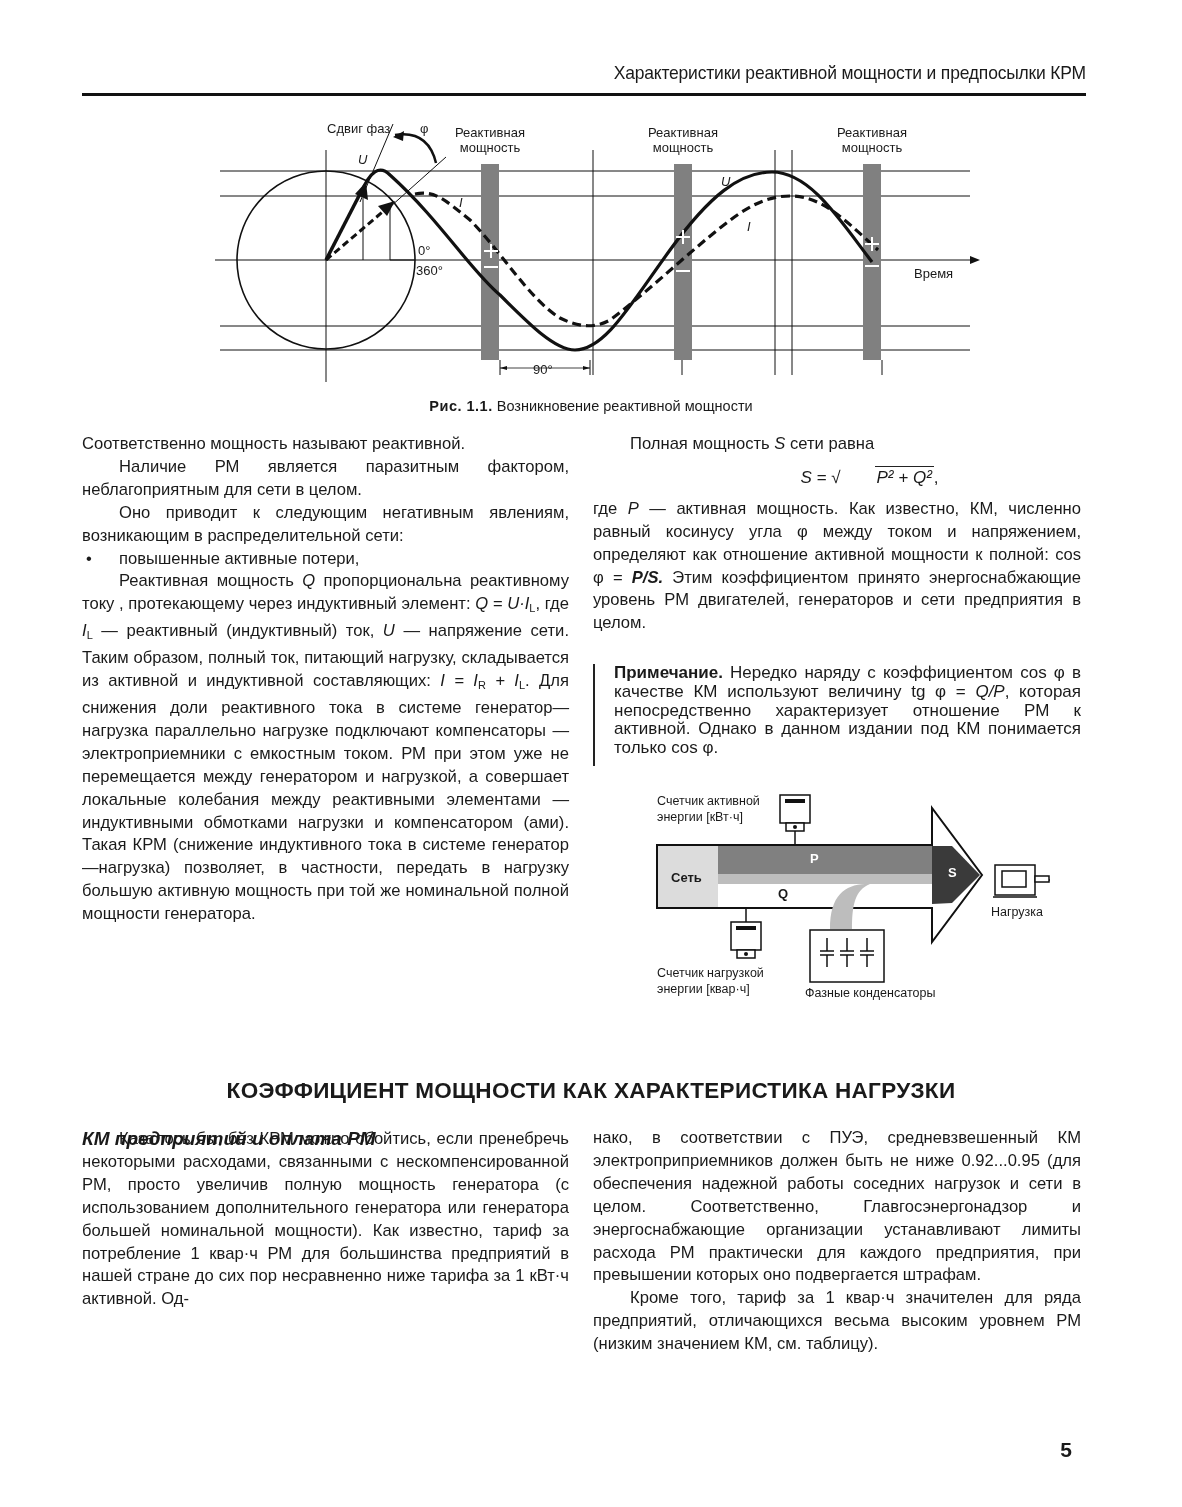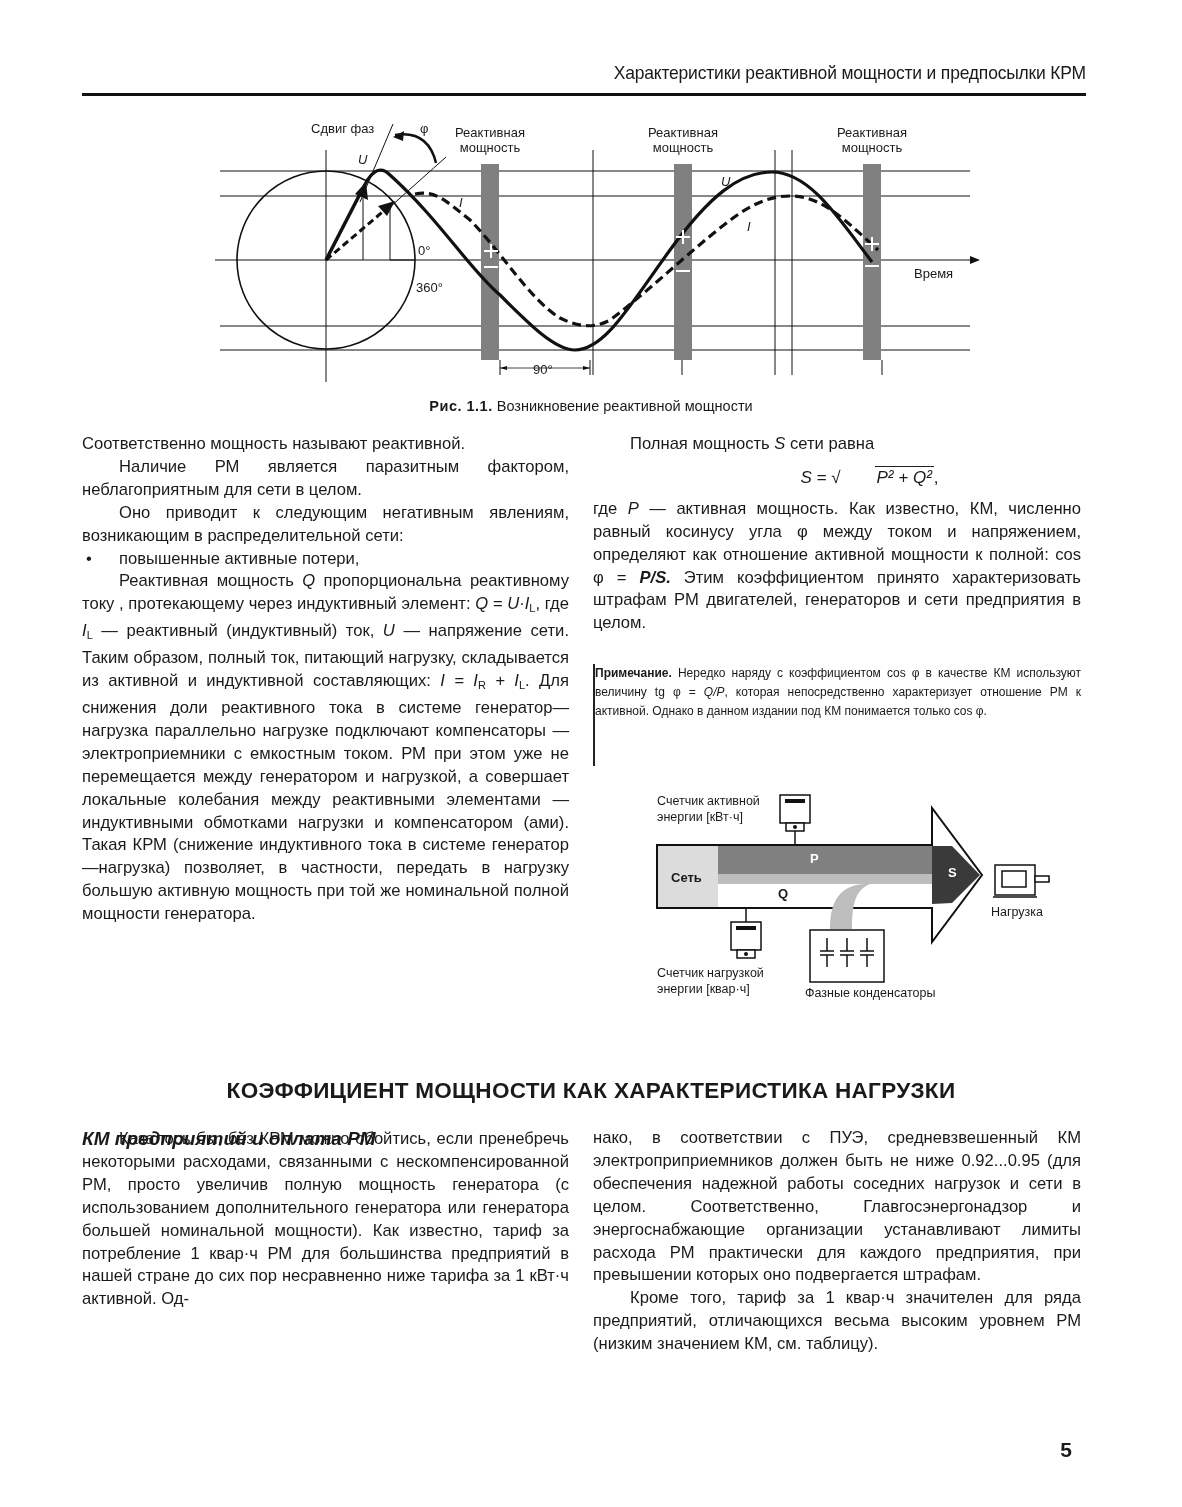--- a/index.html
+++ b/index.html
@@ -14,21 +14,21 @@
   .col { position:absolute; font-size:16.6px; line-height:22.9px; text-align:justify; }
   .col p { margin:0; }
   .ind { text-indent:37px; }
   .bullets { margin:0; padding:0; list-style:none; }
   .bullets li { padding-left:23px; position:relative; }
   .bullets li::before { content:"•"; position:absolute; left:23px; margin-left:-19px; }
   .bullets li span { padding-left:14px; }
   .formula { text-align:center; font-style:italic; font-size:17px; margin:10px 0 8px 65px; }
   .formula .rad { display:inline-block; border-top:1.3px solid #222; padding:0 2px; font-style:italic;margin-left:34px; }
   .note { position:absolute; left:593px; top:664px; width:488px; border-left:2px solid #222;
-          font-size:12px; line-height:18.8px; text-align:justify; height:102px; box-sizing:border-box; }
+          padding-left:19px; font-size:17px; line-height:18.8px; text-align:justify; height:102px; box-sizing:border-box; }
   .note b { font-weight:bold; }
   .fig2 { position:absolute; left:640px; top:775px; width:440px; height:240px; }
   .section-title { position:absolute; left:0; right:0; top:1068px; text-align:center; font-weight:bold;
           font-size:22.5px; letter-spacing:0.3px;margin-top:10px; }
   .subsection { position:absolute; left:82px; top:1128px; font-weight:bold; font-style:italic; font-size:19px; }
   .page-num { position:absolute; right:110px; top:1438px; font-weight:bold; font-size:21px; }
   sub { font-size:11px; vertical-align:-3px; }
   i { font-style:italic; }
 </style>
 </head>
@@ -91,28 +91,28 @@
       <line x1="476" y1="161" x2="490" y2="161"></line>
       <line x1="665" y1="134" x2="679" y2="134"></line>
         <line x1="672" y1="127" x2="672" y2="141"></line>
       <line x1="665" y1="156" x2="679" y2="156"></line>
     </g>
 
     <line x1="300" y1="258" x2="390" y2="258" stroke="#111" stroke-width="0.8"></line>
     <polygon points="300,258 307,256 307,260" fill="#111"></polygon>
     <polygon points="390,258 383,256 383,260" fill="#111"></polygon>
   </svg>
-  <span style="position:absolute;left:111px;top:11px;font-size:13px;">Сдвиг фаз</span>
+  <span style="position:absolute;left:127px;top:11px;font-size:13px;">Сдвиг фаз</span>
   <span style="position:absolute;left:220px;top:11px;font-size:13px;">φ</span>
   <span style="position:absolute;left:158px;top:42px;font-size:13px;font-style:italic;">U</span>
   <span style="position:absolute;left:259px;top:85px;font-size:13px;font-style:italic;">I</span>
   <span style="position:absolute;left:521px;top:64px;font-size:13px;font-style:italic;">U</span>
   <span style="position:absolute;left:547px;top:109px;font-size:13px;font-style:italic;">I</span>
   <span style="position:absolute;left:218px;top:133px;font-size:13px;">0°</span>
-  <span style="position:absolute;left:216px;top:170px;font-size:13px;">360°</span>
+  <span style="position:absolute;left:216px;top:153px;font-size:13px;">360°</span>
   <span style="position:absolute;left:333px;top:252px;font-size:13px;">90°</span>
   <span style="position:absolute;left:714px;top:156px;font-size:13px;">Время</span>
   <div style="position:absolute;left:250px;top:15px;width:80px;text-align:center;font-size:13px;line-height:15px;">
     <div>Реактивная</div>
       <div>мощность</div>
   </div>
   <div style="position:absolute;left:443px;top:15px;width:80px;text-align:center;font-size:13px;line-height:15px;">
     <div>Реактивная</div>
       <div>мощность</div>
   </div>
@@ -131,21 +131,21 @@
   <p class="ind">Оно приводит к следующим негативным явлениям, возникающим в распределительной сети:</p>
   <ul class="bullets">
     <li><span>повышенные активные потери,</span></li>
   </ul>
   <p class="ind"><span>Реактивная мощность </span><i>Q</i><span> пропорциональна реактивному току , протекающему через индуктивный элемент: </span><i>Q = U·I</i><sub>L</sub><span>, где </span><i>I</i><sub>L</sub><span> — реактивный (индуктивный) ток, </span><i>U</i><span> — напряжение сети. Таким образом, полный ток, питающий нагрузку, складывается из активной и индуктивной составляющих: </span><i>I = I</i><sub>R</sub><i> + I</i><sub>L</sub><span>. Для снижения доли реактивного тока в системе генератор—нагрузка параллельно нагрузке подключают компенсаторы — электроприемники с емкостным током. РМ при этом уже не перемещается между генератором и нагрузкой, а совершает локальные колебания между реактивными элементами — индуктивными обмотками нагрузки и компенсатором (ами). Такая КРМ (снижение индуктивного тока в системе генератор—нагрузка) позволяет, в частности, передать в нагрузку большую активную мощность при той же номинальной полной мощности генератора.</span></p>
 </div>
 
 <div class="col" style="left:593px;top:433px;width:488px;">
   <p class="ind"><span>Полная мощность </span><i>S</i><span> сети равна</span></p>
   <div class="formula"><span>S = </span>√<span class="rad">P² + Q²</span><span style="font-style:normal;">,</span></div>
-  <p><span>где </span><i>P</i><span> — активная мощность. Как известно, КМ, численно равный косинусу угла φ между током и напряжением, определяют как отношение активной мощности к полной: cos φ = </span><i style="font-weight:bold;">P/S.</i><span> Этим коэффициентом принято характеризовать штрафам РМ двигателей, генераторов и сети предприятия в целом.</span></p>
+  <p><span>где </span><i>P</i><span> — активная мощность. Как известно, КМ, численно равный косинусу угла φ между током и напряжением, определяют как отношение активной мощности к полной: cos φ = </span><i style="font-weight:bold;">P/S.</i><span> Этим коэффициентом принято энергоснабжающие уровень РМ двигателей, генераторов и сети предприятия в целом.</span></p>
 </div>
 
 <div class="note">
   <b>Примечание.</b><span> Нередко наряду с коэффициентом cos φ в качестве КМ используют величину tg φ = </span><i>Q/P</i><span>, которая непосредственно характеризует отношение РМ к активной. Однако в данном издании под КМ понимается только cos φ.</span>
 </div>
 
 <div class="fig2">
   <svg width="440" height="240" viewBox="0 0 440 240" xmlns="http://www.w3.org/2000/svg">
 
     <polygon points="17,70 292,70 292,33 342,100 292,167 292,133 17,133" fill="#fff" stroke="#111" stroke-width="2"></polygon>

